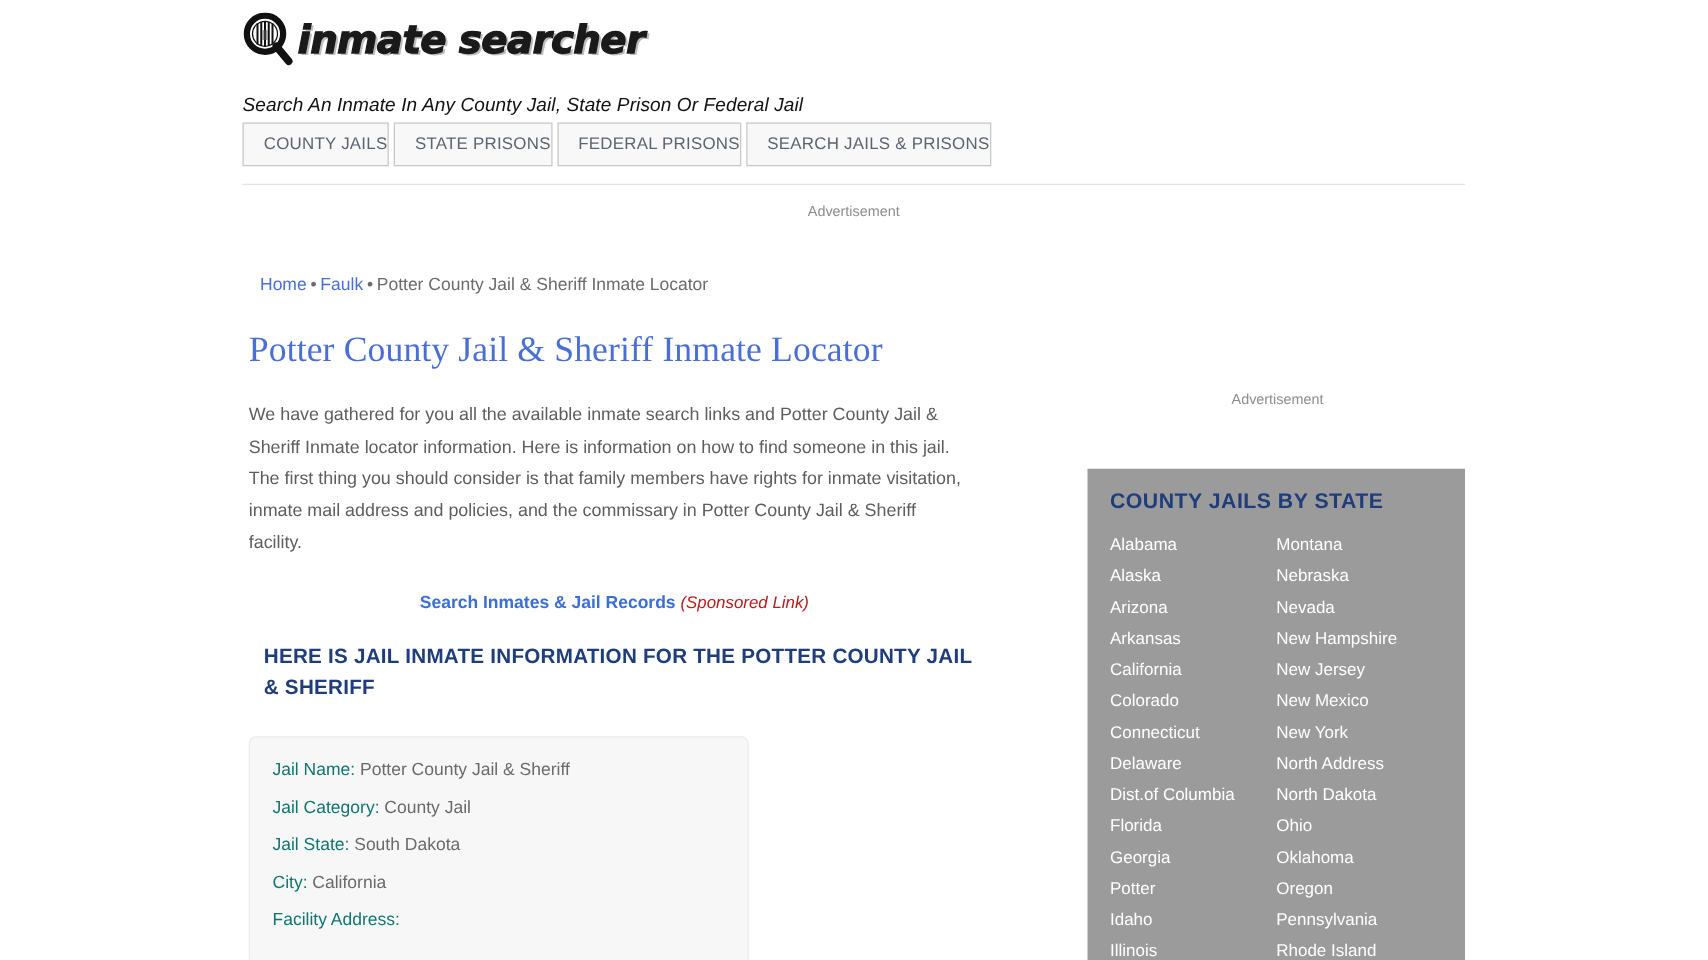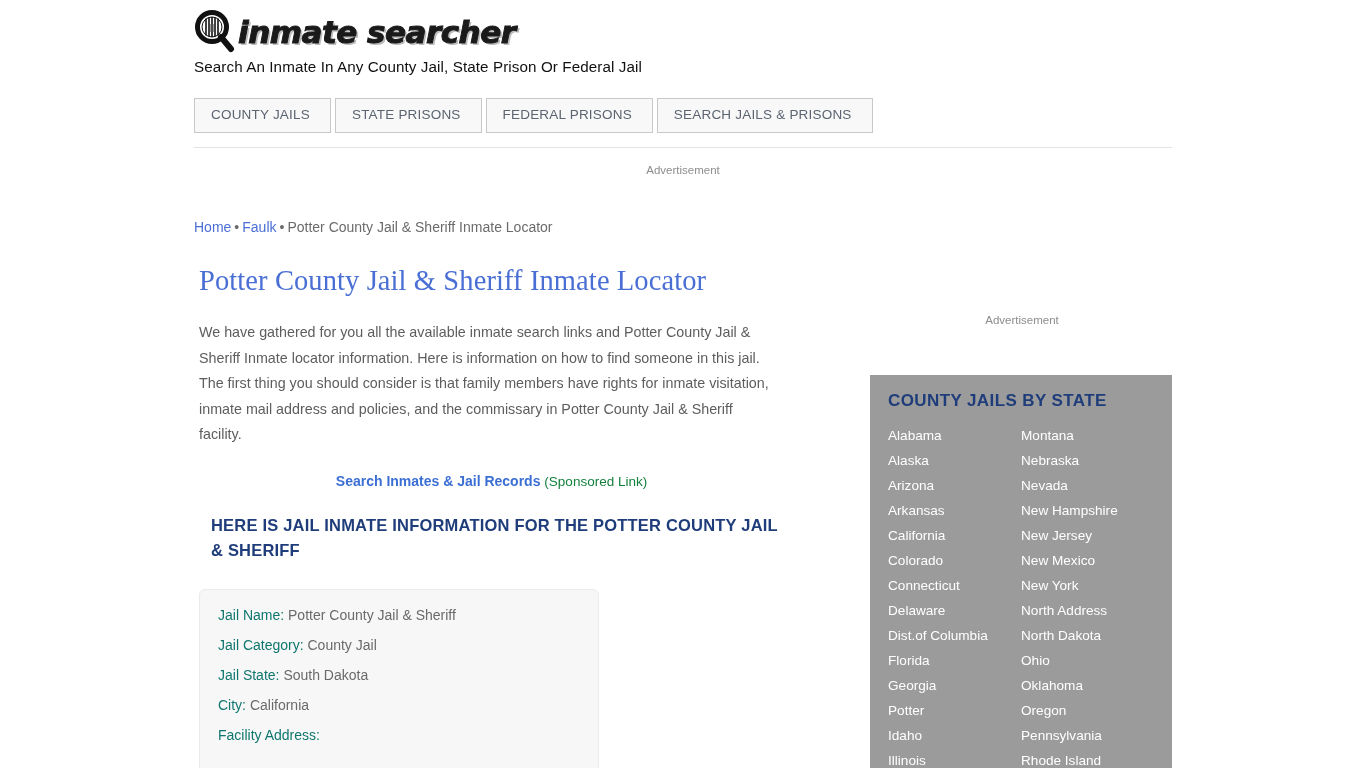--- a/index.html
+++ b/index.html
@@ -49,39 +49,40 @@
     color: #1a1a1a;
     -webkit-text-stroke: 1px #1a1a1a;
     text-shadow: 2px 2px 0 #bdbdbd;
     margin-left: 2px;
     line-height: 1;
     white-space: nowrap;
   }
   .tagline {
     font-size: 15.2px;
     color: #111111;
-    margin-top: 2px;
+    margin-top: 20px;
     letter-spacing: 0.1px;
     white-space: nowrap;
+    font-style: italic;
   }
 
   
   .nav {
     position: absolute;
     left: 194px;
     top: 98px;
     display: flex;
     gap: 4px;
   }
   .nav-btn {
     border: 1px solid #c8c8c8;
     background: #f8f8f8;
     color: #5b6470;
     font-size: 13.5px;
-    padding: 9px 20px 10px 16px;
+    padding: 9px 0 10px 16px;
     line-height: 14px;
     white-space: nowrap;
     cursor: pointer;
     letter-spacing: 0.2px;
   }
 
   .divider {
     position: absolute;
     left: 194px;
     top: 147px;
@@ -97,21 +98,21 @@
     top: 164px;
     width: 978px;
     text-align: center;
     font-size: 11.5px;
     color: #8d8d8d;
   }
 
   
   .breadcrumb {
     position: absolute;
-    left: 194px;
+    left: 208px;
     top: 219px;
     font-size: 14px;
     color: #6b6b6b;
     white-space: nowrap;
   }
   .breadcrumb a {
     color: #4a6fd4;
     text-decoration: none;
   }
   .breadcrumb .sep {
@@ -148,21 +149,22 @@
     width: 585px;
     font-size: 14px;
   }
   .sponsored a {
     color: #3b6fd4;
     font-weight: bold;
     text-decoration: none;
     font-size: 14px;
   }
   .sponsored .note {
-    color: #15803d;
+    color: #b91c1c;
+    font-style: italic;
     font-size: 13.5px;
   }
   .section-head {
     margin: 24px 0 0 12px;
     font-size: 16.5px;
     font-weight: bold;
     color: #1f3d7a;
     line-height: 25px;
     letter-spacing: 0.2px;
     width: 580px;

